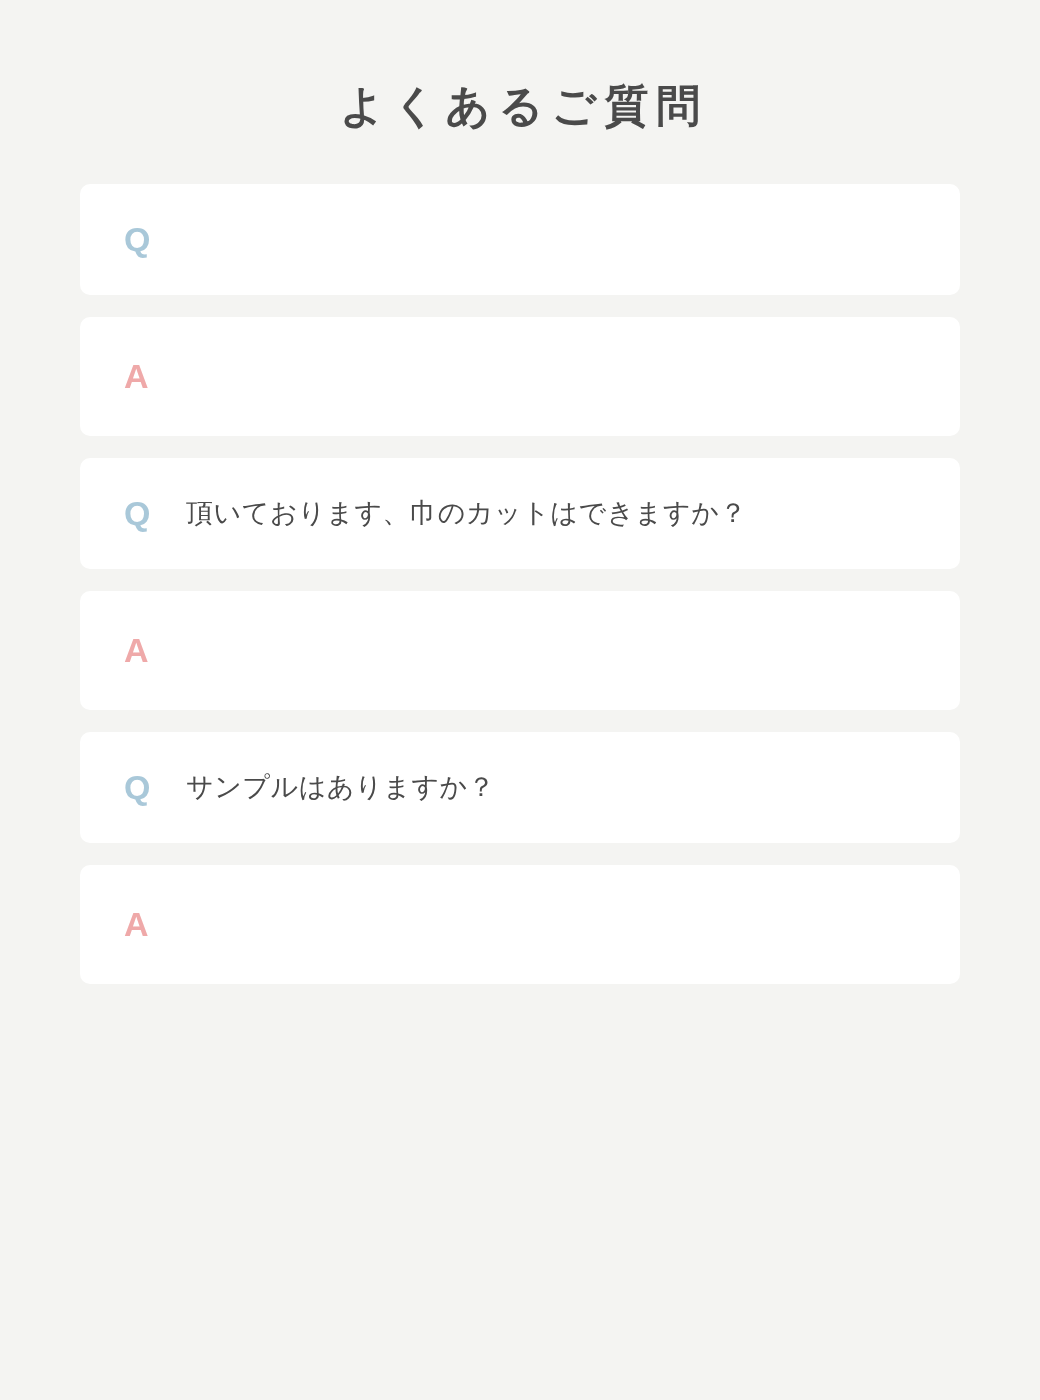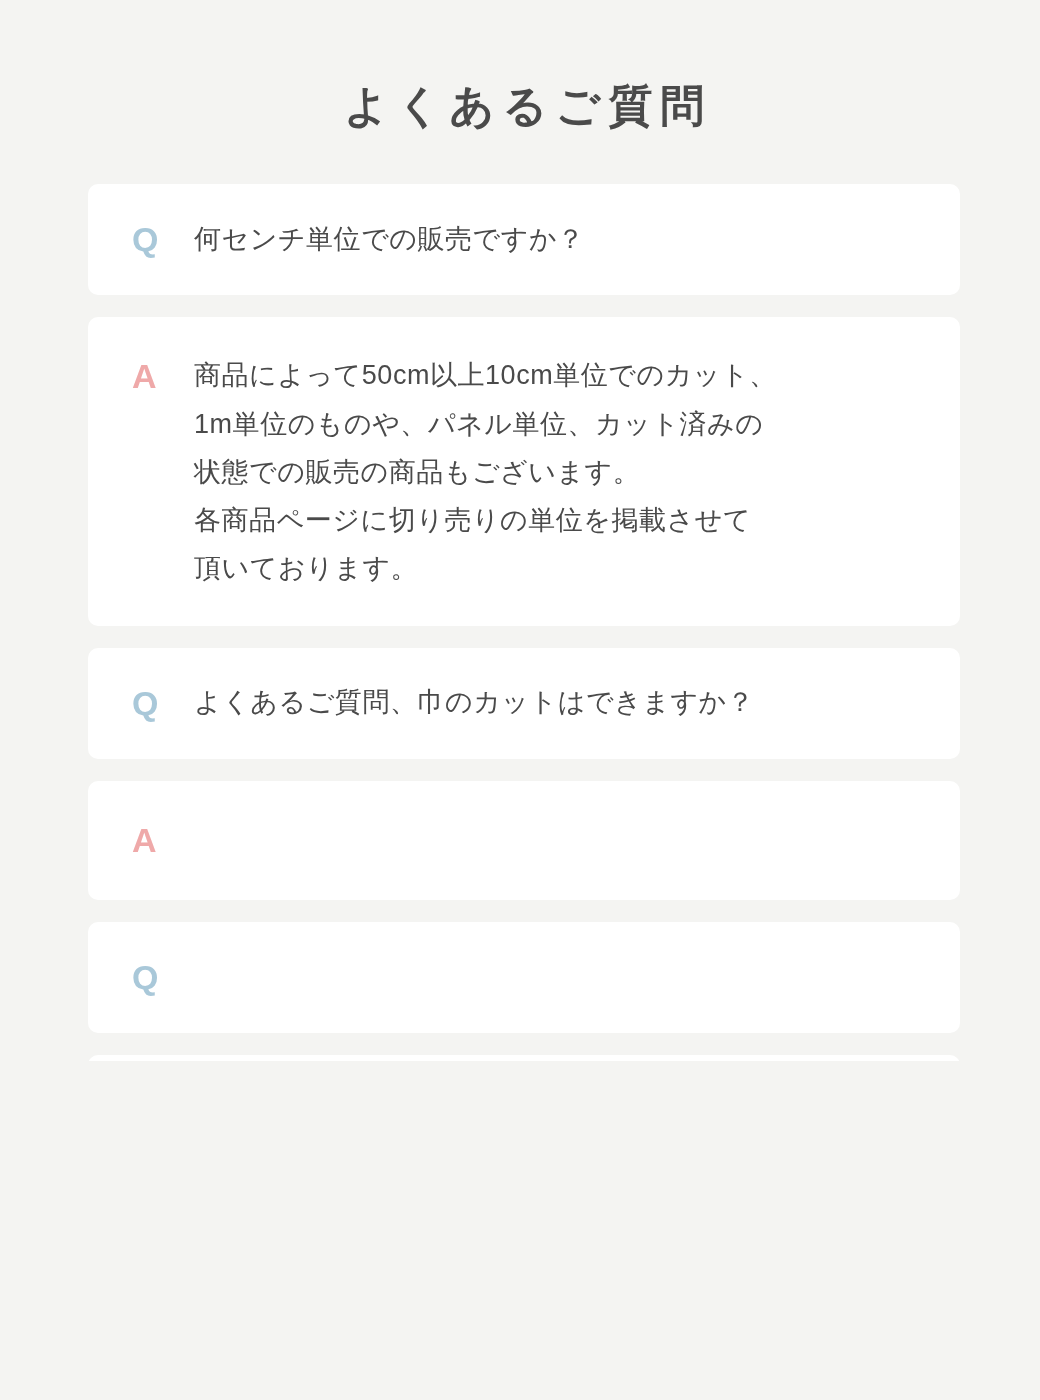--- a/index.html
+++ b/index.html
@@ -12,21 +12,20 @@
     background: #f4f4f2;
     font-family: "Liberation Sans", "DejaVu Sans", sans-serif;
     -webkit-font-smoothing: antialiased;
   }
   .page {
     width: 1040px;
     height: 1061px;
     box-sizing: border-box;
     position: relative;
     overflow: hidden;
-    padding-left: 8px;
   }
   .page-title {
     text-align: center;
     font-size: 44px;
     font-weight: bold;
     letter-spacing: 0.18em;
     color: #4a4a4a;
     padding-top: 48px;
     padding-left: 0.18em;
   }
@@ -82,43 +81,38 @@
 </head>
 <body>
 
 <div class="page">
   <h1 class="page-title">よくあるご質問</h1>
 
   <div class="faq-list">
 
     <div class="faq-card q">
       <span class="marker q-mark">Q</span>
-      <span class="faq-text">何センチ単位での販売ですか？</span>
-    </div>
-
-    <div class="faq-card a">
-      <span class="marker a-mark">A</span>
-      <span class="faq-text">商品によって50cm以上10cm単位でのカット、
-1m単位のものや、パネル単位、カット済みの
-状態での販売の商品もございます。
-各商品ページに切り売りの単位を掲載させて
-頂いております。</span>
-    </div>
-
-    <div class="faq-card q">
-      <span class="marker q-mark">Q</span>
-      <span class="faq-text">よくあるご質問、巾のカットはできますか？</span>
     </div>
 
     <div class="faq-card a">
       <span class="marker a-mark">A</span>
     </div>
 
     <div class="faq-card q">
       <span class="marker q-mark">Q</span>
+      <span class="faq-text">頂いております、巾のカットはできますか？</span>
+    </div>
+
+    <div class="faq-card a">
+      <span class="marker a-mark">A</span>
+    </div>
+
+    <div class="faq-card q">
+      <span class="marker q-mark">Q</span>
+      <span class="faq-text">サンプルはありますか？</span>
     </div>
 
     <div class="faq-card a">
       <span class="marker a-mark">A</span>
     </div>
 
   </div>
 </div>
 
 </body></html>

